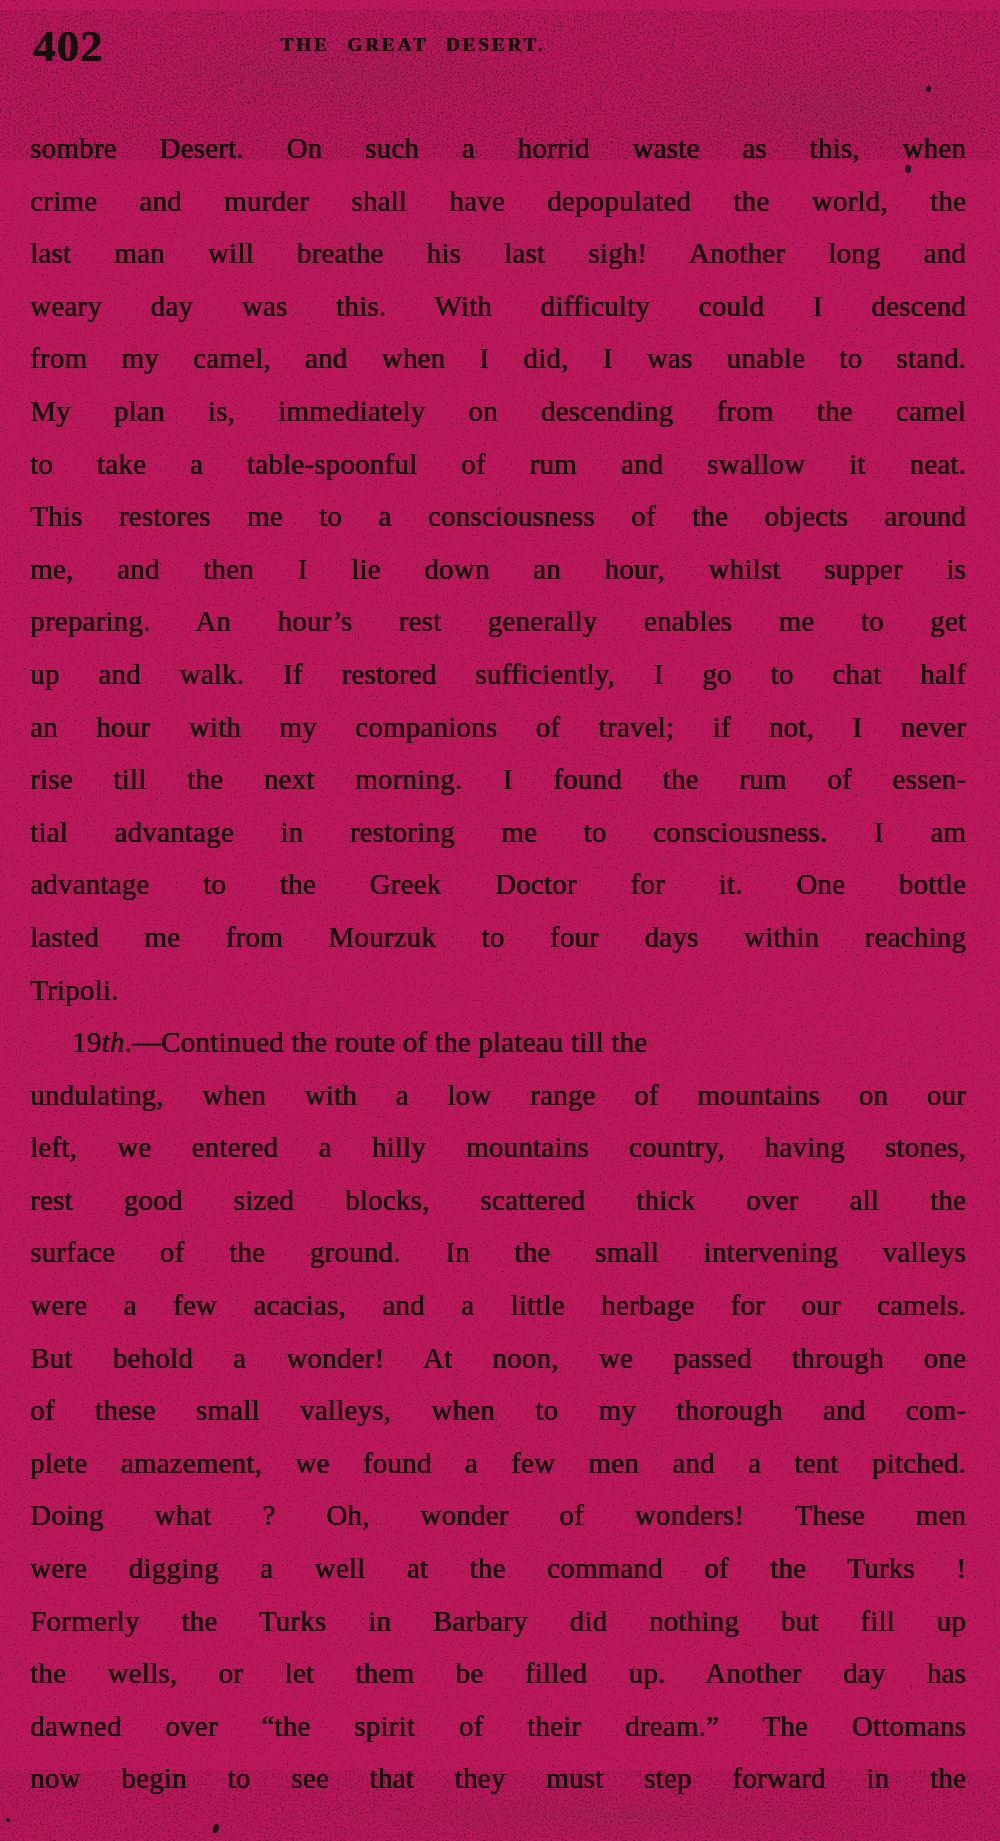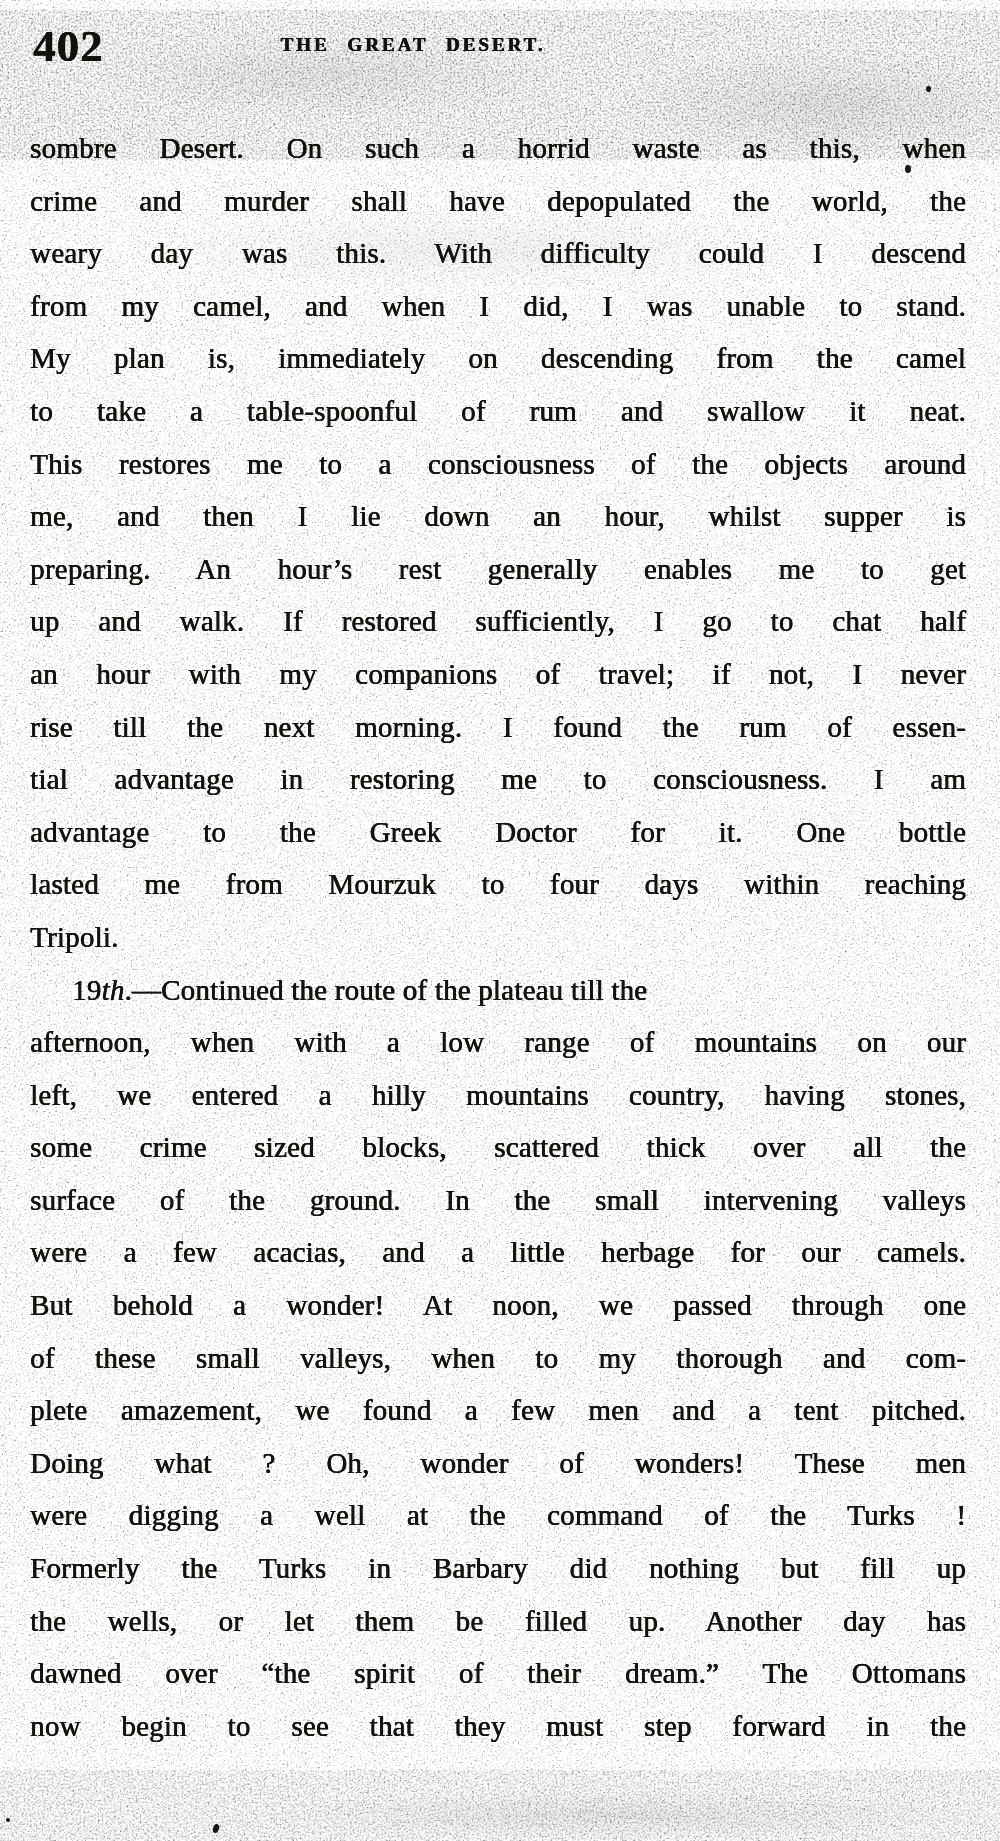--- a/index.html
+++ b/index.html
@@ -1,18 +1,18 @@
 <!DOCTYPE html>
 <html><head>
 <meta charset="utf-8">
 <style>
   html,body { margin:0; padding:0; background:#e9e9e6; }
   .page {
     position:relative; width:1000px; height:1841px;
-    background:#ffffff; overflow:hidden;
+    background:#be185d; overflow:hidden;
     font-family:"Liberation Serif","DejaVu Serif",serif;
     color:#17130e;
   }
   .ink { text-shadow:0.55px 0 0 currentColor, 0 0.45px 0 currentColor; }
   .pagenum {
     position:absolute; left:33px; top:20px;
     font-size:45px; font-weight:bold; letter-spacing:1px;
   }
   .runhead {
     position:absolute; left:413px; top:34px; transform:translateX(-50%);
@@ -54,39 +54,40 @@
   <div class="smudge sm2"></div>
   <div class="smudge sm3"></div>
   <div class="smudge sm4"></div>
 
   <div class="pagenum ink">402</div>
   <div class="runhead ink">THE GREAT DESERT.</div>
 
   <div class="textblock ink">
     <div class="line">sombre Desert. On such a horrid waste as this, when</div>
     <div class="line">crime and murder shall have depopulated the world, the</div>
+    <div class="line">last man will breathe his last sigh! Another long and</div>
     <div class="line">weary day was this. With difficulty could I descend</div>
     <div class="line">from my camel, and when I did, I was unable to stand.</div>
     <div class="line">My plan is, immediately on descending from the camel</div>
     <div class="line">to take a table-spoonful of rum and swallow it neat.</div>
     <div class="line">This restores me to a consciousness of the objects around</div>
     <div class="line">me, and then I lie down an hour, whilst supper is</div>
     <div class="line">preparing. An hour’s rest generally enables me to get</div>
     <div class="line">up and walk. If restored sufficiently, I go to chat half</div>
     <div class="line">an hour with my companions of travel; if not, I never</div>
     <div class="line">rise till the next morning. I found the rum of essen-</div>
     <div class="line">tial advantage in restoring me to consciousness. I am</div>
     <div class="line">advantage to the Greek Doctor for it. One bottle</div>
     <div class="line">lasted me from Mourzuk to four days within reaching</div>
     <div class="line flush">Tripoli.</div>
 
     <div class="line indent flush"><span>19</span><em>th</em><span>.—Continued the route of the plateau till the</span></div>
-    <div class="line">afternoon, when with a low range of mountains on our</div>
+    <div class="line">undulating, when with a low range of mountains on our</div>
     <div class="line">left, we entered a hilly mountains country, having stones,</div>
-    <div class="line">some crime sized blocks, scattered thick over all the</div>
+    <div class="line">rest good sized blocks, scattered thick over all the</div>
     <div class="line">surface of the ground. In the small intervening valleys</div>
     <div class="line">were a few acacias, and a little herbage for our camels.</div>
     <div class="line">But behold a wonder! At noon, we passed through one</div>
     <div class="line">of these small valleys, when to my thorough and com-</div>
     <div class="line">plete amazement, we found a few men and a tent pitched.</div>
     <div class="line">Doing what ? Oh, wonder of wonders! These men</div>
     <div class="line">were digging a well at the command of the Turks !</div>
     <div class="line">Formerly the Turks in Barbary did nothing but fill up</div>
     <div class="line">the wells, or let them be filled up. Another day has</div>
     <div class="line">dawned over “the spirit of their dream.” The Ottomans</div>

